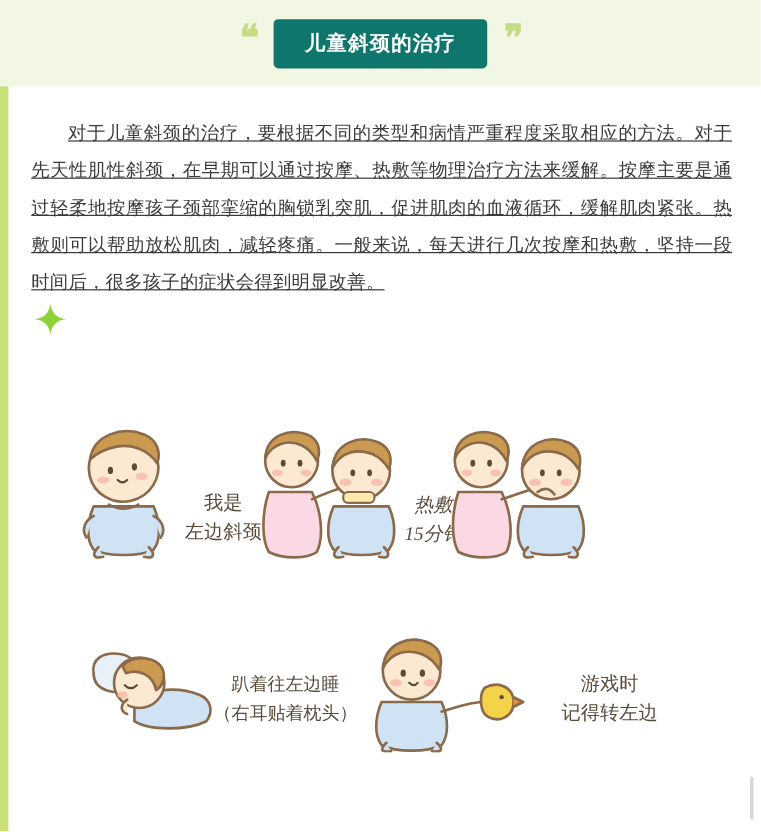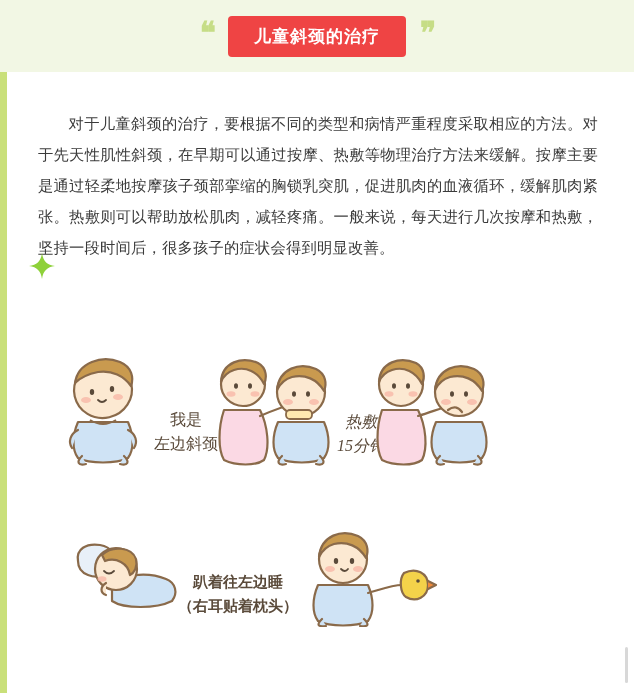--- a/index.html
+++ b/index.html
@@ -63,21 +63,21 @@
     font-size: 30px;
     font-weight: bold;
     font-family: "Liberation Serif", serif;
     line-height: 1;
     letter-spacing: -2px;
     user-select: none;
   }
   .quote-left { margin-right: 14px; margin-top: -6px; }
   .quote-right { margin-left: 14px; margin-top: -6px; }
   .title-pill {
-    background: #ef4444;
+    background: #0f766e;
     color: #ffffff;
     font-size: 17px;
     font-weight: bold;
     letter-spacing: 1px;
     padding: 9px 26px;
     border-radius: 4px;
     white-space: nowrap;
   }
   
   .article {
@@ -86,22 +86,23 @@
     top: 92px;
     width: 592px;
     font-size: 15.3px;
     line-height: 31px;
     color: #3b3b3b;
     text-align: justify;
     text-justify: inter-ideograph;
     letter-spacing: 0.2px;
   }
   .article p {
-    margin: 16px;
+    margin: 4px;
     text-indent: 2em;
+    text-decoration: underline;
   }
   
   .sparkle {
     position: absolute;
     left: 26px;
     top: 250px;
     width: 32px;
     height: 32px;
   }
   
@@ -282,21 +283,21 @@
 
             <path d="M30 20 C40 10 60 12 64 24 C66 32 62 38 58 40 C56 28 44 22 33 26 Z" fill="#c99a4f"></path>
 
             <path d="M34 48 C28 52 28 58 34 60" fill="#fce9d2"></path>
           </g>
 
           <path d="M32 36 q5 5 10 0" stroke="#5a4a3a" stroke-width="1.8" fill="none" stroke-linecap="round"></path>
           <ellipse cx="30" cy="44" rx="4.5" ry="2.8" fill="#f7b8a8" opacity=".8"></ellipse>
         </svg>
       </div>
-      <div class="handwrite" style="position:absolute; left:168px; top:55px; width:140px; font-size:15px;font-weight:bold;">趴着往左边睡
+      <div class="handwrite" style="position:absolute; left:168px; top:44px; width:140px; font-size:15px;">趴着往左边睡
 （右耳贴着枕头）</div>
 
       <div class="char" style="left:300px; top:12px; width:140px; height:100px;">
         <svg width="140" height="100" viewBox="0 0 140 100" aria-hidden="true">
           <g fill="none" stroke="#8a6a4a" stroke-width="2.2" stroke-linecap="round" stroke-linejoin="round">
 
             <path d="M18 58 C12 72 12 86 18 94 C30 100 56 100 68 94 C74 86 74 72 68 58 Z" fill="#cfe3f5"></path>
 
             <path d="M22 92 C16 98 18 100 26 99" fill="#cfe3f5"></path>
             <path d="M64 92 C70 98 68 100 60 99" fill="#cfe3f5"></path>
@@ -313,17 +314,19 @@
           <g fill="#5a4a3a">
             <ellipse cx="36" cy="34" rx="2.2" ry="3"></ellipse>
             <ellipse cx="52" cy="34" rx="2.2" ry="3"></ellipse>
             <circle cx="118" cy="54" r="1.8"></circle>
           </g>
           <path d="M41 42 q4 4 7 0" stroke="#5a4a3a" stroke-width="1.8" fill="none" stroke-linecap="round"></path>
           <ellipse cx="30" cy="42" rx="5" ry="3" fill="#f7b8a8" opacity=".8"></ellipse>
           <ellipse cx="58" cy="42" rx="5" ry="3" fill="#f7b8a8" opacity=".8"></ellipse>
         </svg>
       </div>
+      <div class="handwrite" style="position:absolute; left:448px; top:44px; width:120px;">游戏时
+记得转左边</div>
     </div>
   </div>
 
   <div class="scroll-hint"></div>
 </div>
 
 </body></html>

